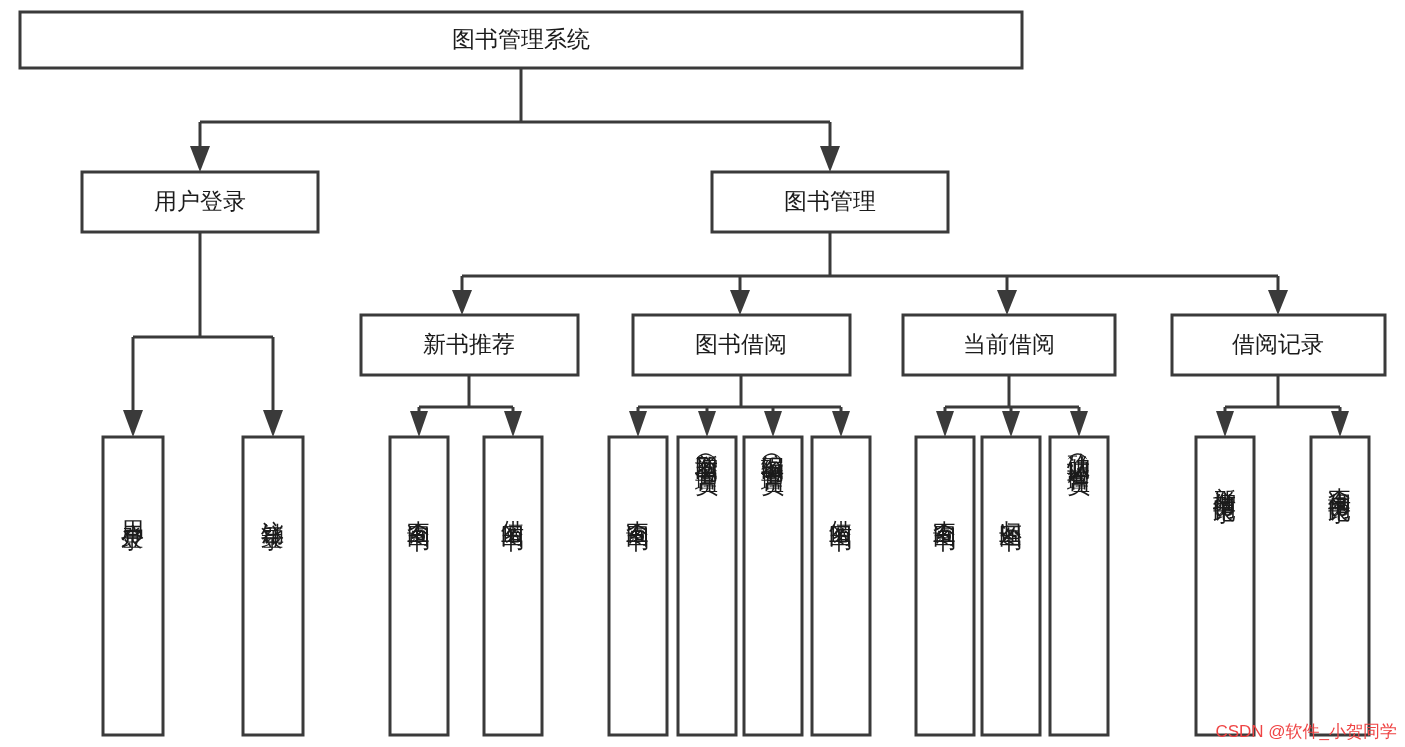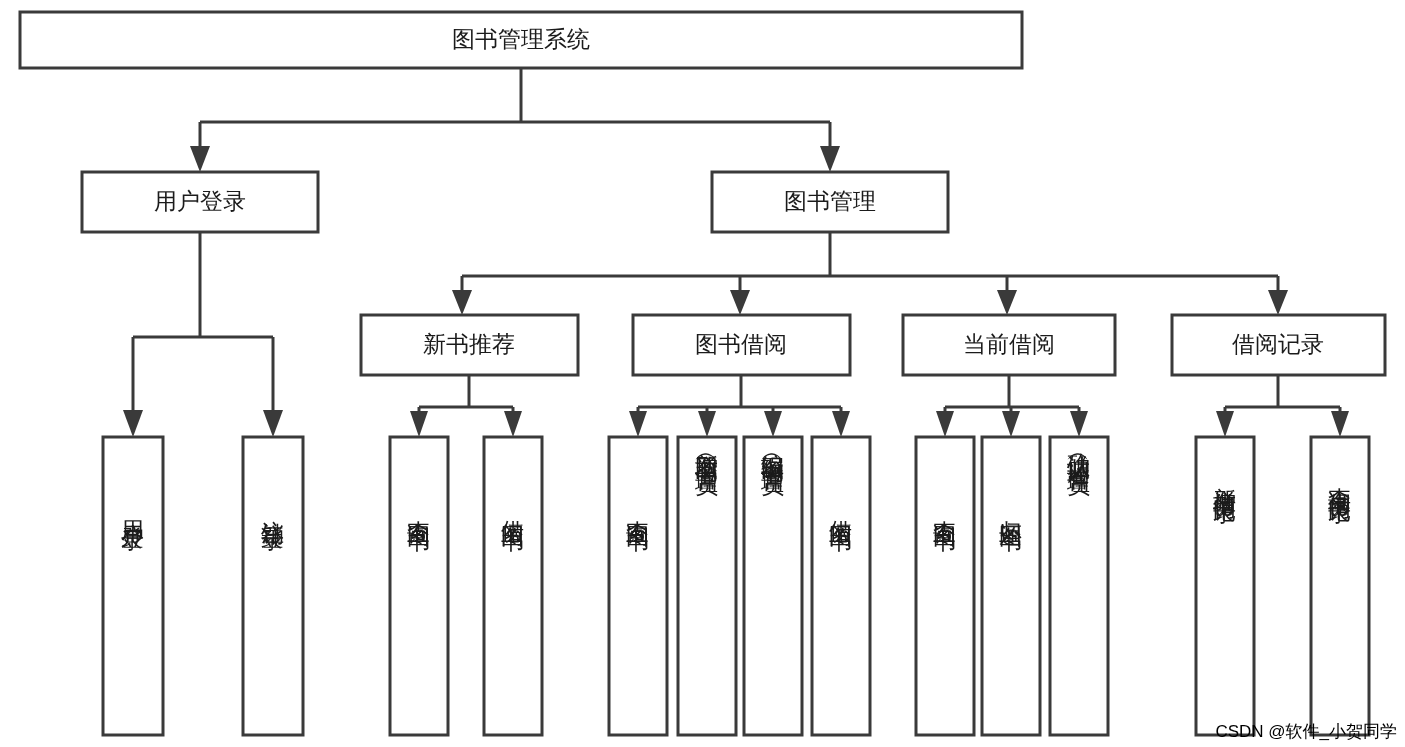--- a/index.html
+++ b/index.html
@@ -54,21 +54,21 @@
     text-anchor: middle;
     writing-mode: vertical-rl;
     letter-spacing: 3px;
   }
   .watermark-text {
     position: absolute;
     right: 8px;
     bottom: 4px;
     font-family: "Liberation Sans", "DejaVu Sans", sans-serif;
     font-size: 17px;
-    color: #000000;
+    color: #ef4444;
     white-space: nowrap;
     user-select: none;
   }
 </style>
 </head>
 <body>
 
 <div id="diagram-root">
 
   <svg id="diagram-svg" viewBox="0 0 1405 747">

